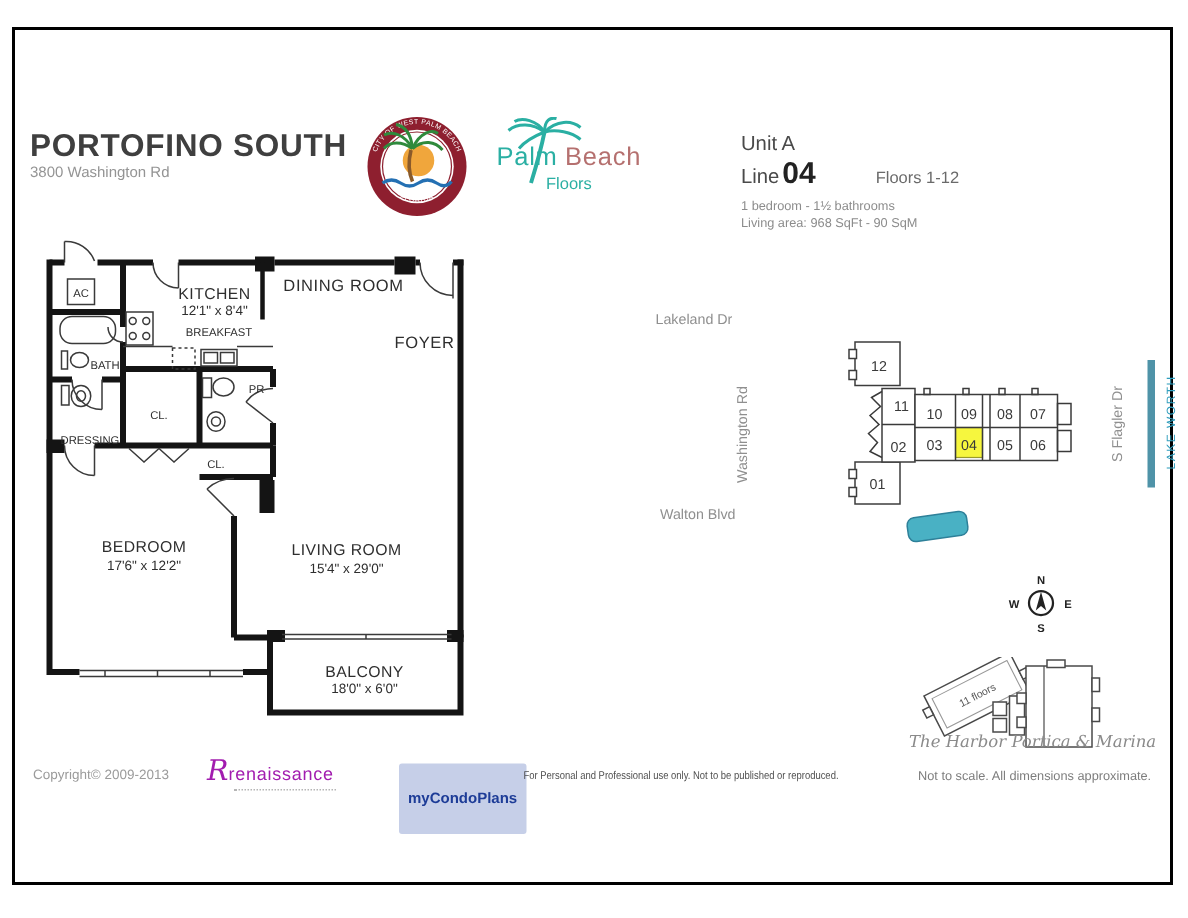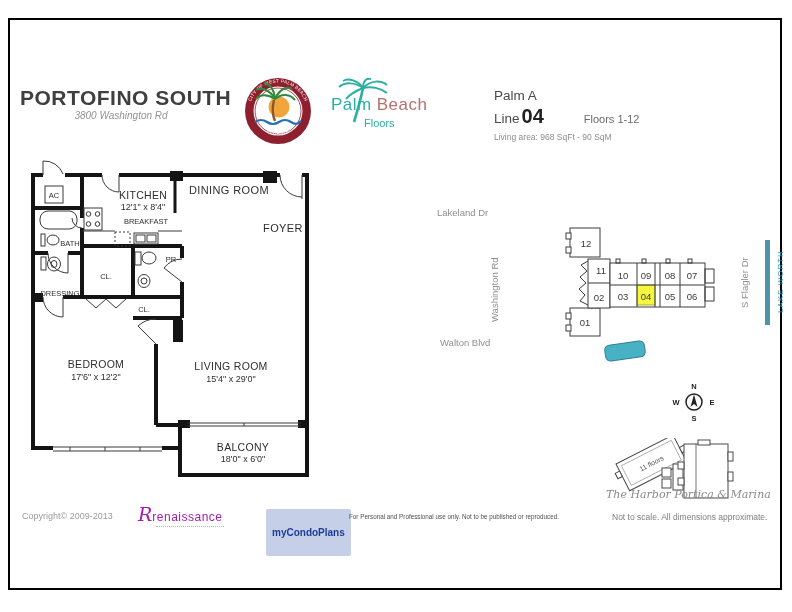--- a/index.html
+++ b/index.html
@@ -3,21 +3,21 @@
 <meta charset="utf-8">
 <style>
   html,body { margin:0; padding:0; background:#fff; }
   .page { position:relative; width:792px; height:612px; background:#fff;
           font-family:"Liberation Sans", sans-serif; overflow:hidden; }
   .frame { position:absolute; left:8px; top:18px; width:774px; height:572px;
            border:2px solid #000; box-sizing:border-box; }
   .abs { position:absolute; }
 
   .title { left:20px; top:86px; font-size:21px; font-weight:bold; color:#3f3f3f; letter-spacing:0.5px; }
-  .address { left:20px; top:110px; width:202px; text-align:center; font-size:10px; color:#949494;font-style:italic; }
+  .address { left:20px; top:110px; width:202px; text-align:left; font-size:10px; color:#949494; }
 
   .county-text { left:331px; top:96px; line-height:18px; white-space:nowrap; }
   .county-text .palm  { font-size:17px; color:#2aafa3; letter-spacing:0.5px; }
   .county-text .beach { font-size:17px; color:#b5706f; letter-spacing:0.5px; margin-left:5px; }
   .county-line2 { left:364px; top:117px; font-size:11px; color:#2aafa3; }
 
   .unit-info { left:494px; top:88px; width:190px; color:#4a4a4a; }
   .u1 { font-size:13.5px; }
   .u2 { margin-top:2px; font-size:13.5px; color:#4a4a4a; }
   .u2 .num { font-size:20px; font-weight:bold; color:#222; margin:0 3px 0 2px; }
@@ -103,25 +103,26 @@
         <path d="M30,10 C25,12 17,16 13,21"></path>
       </g>
     </g>
   </svg>
   <div class="abs county-text">
     <span class="palm">Palm</span><span class="beach">Beach</span>
   </div>
   <div class="abs county-line2">Floors</div>
 
   <div class="abs unit-info">
-    <div class="u1">Palm A</div>
+    <div class="u1">Unit A</div>
     <div class="u2">
       <span>Line</span><span class="num">04</span><span class="floors">Floors 1-12</span>
     </div>
     <div class="u-small">
+      <div>1 bedroom - 1½ bathrooms</div>
       <div>Living area:  968 SqFt - 90 SqM</div>
     </div>
   </div>
 
   <svg class="abs" style="left:30px; top:158px;" width="300" height="335" viewBox="0 0 300 335">
 
     <g class="w">
       <path d="M3,17 H13 M35,17 H72 M89,17 H140 M153,17 H233 M247,17 H250 M272,17 H279"></path>
       <path d="M277,15 V267"></path>
       <path d="M3,15 V292"></path>

